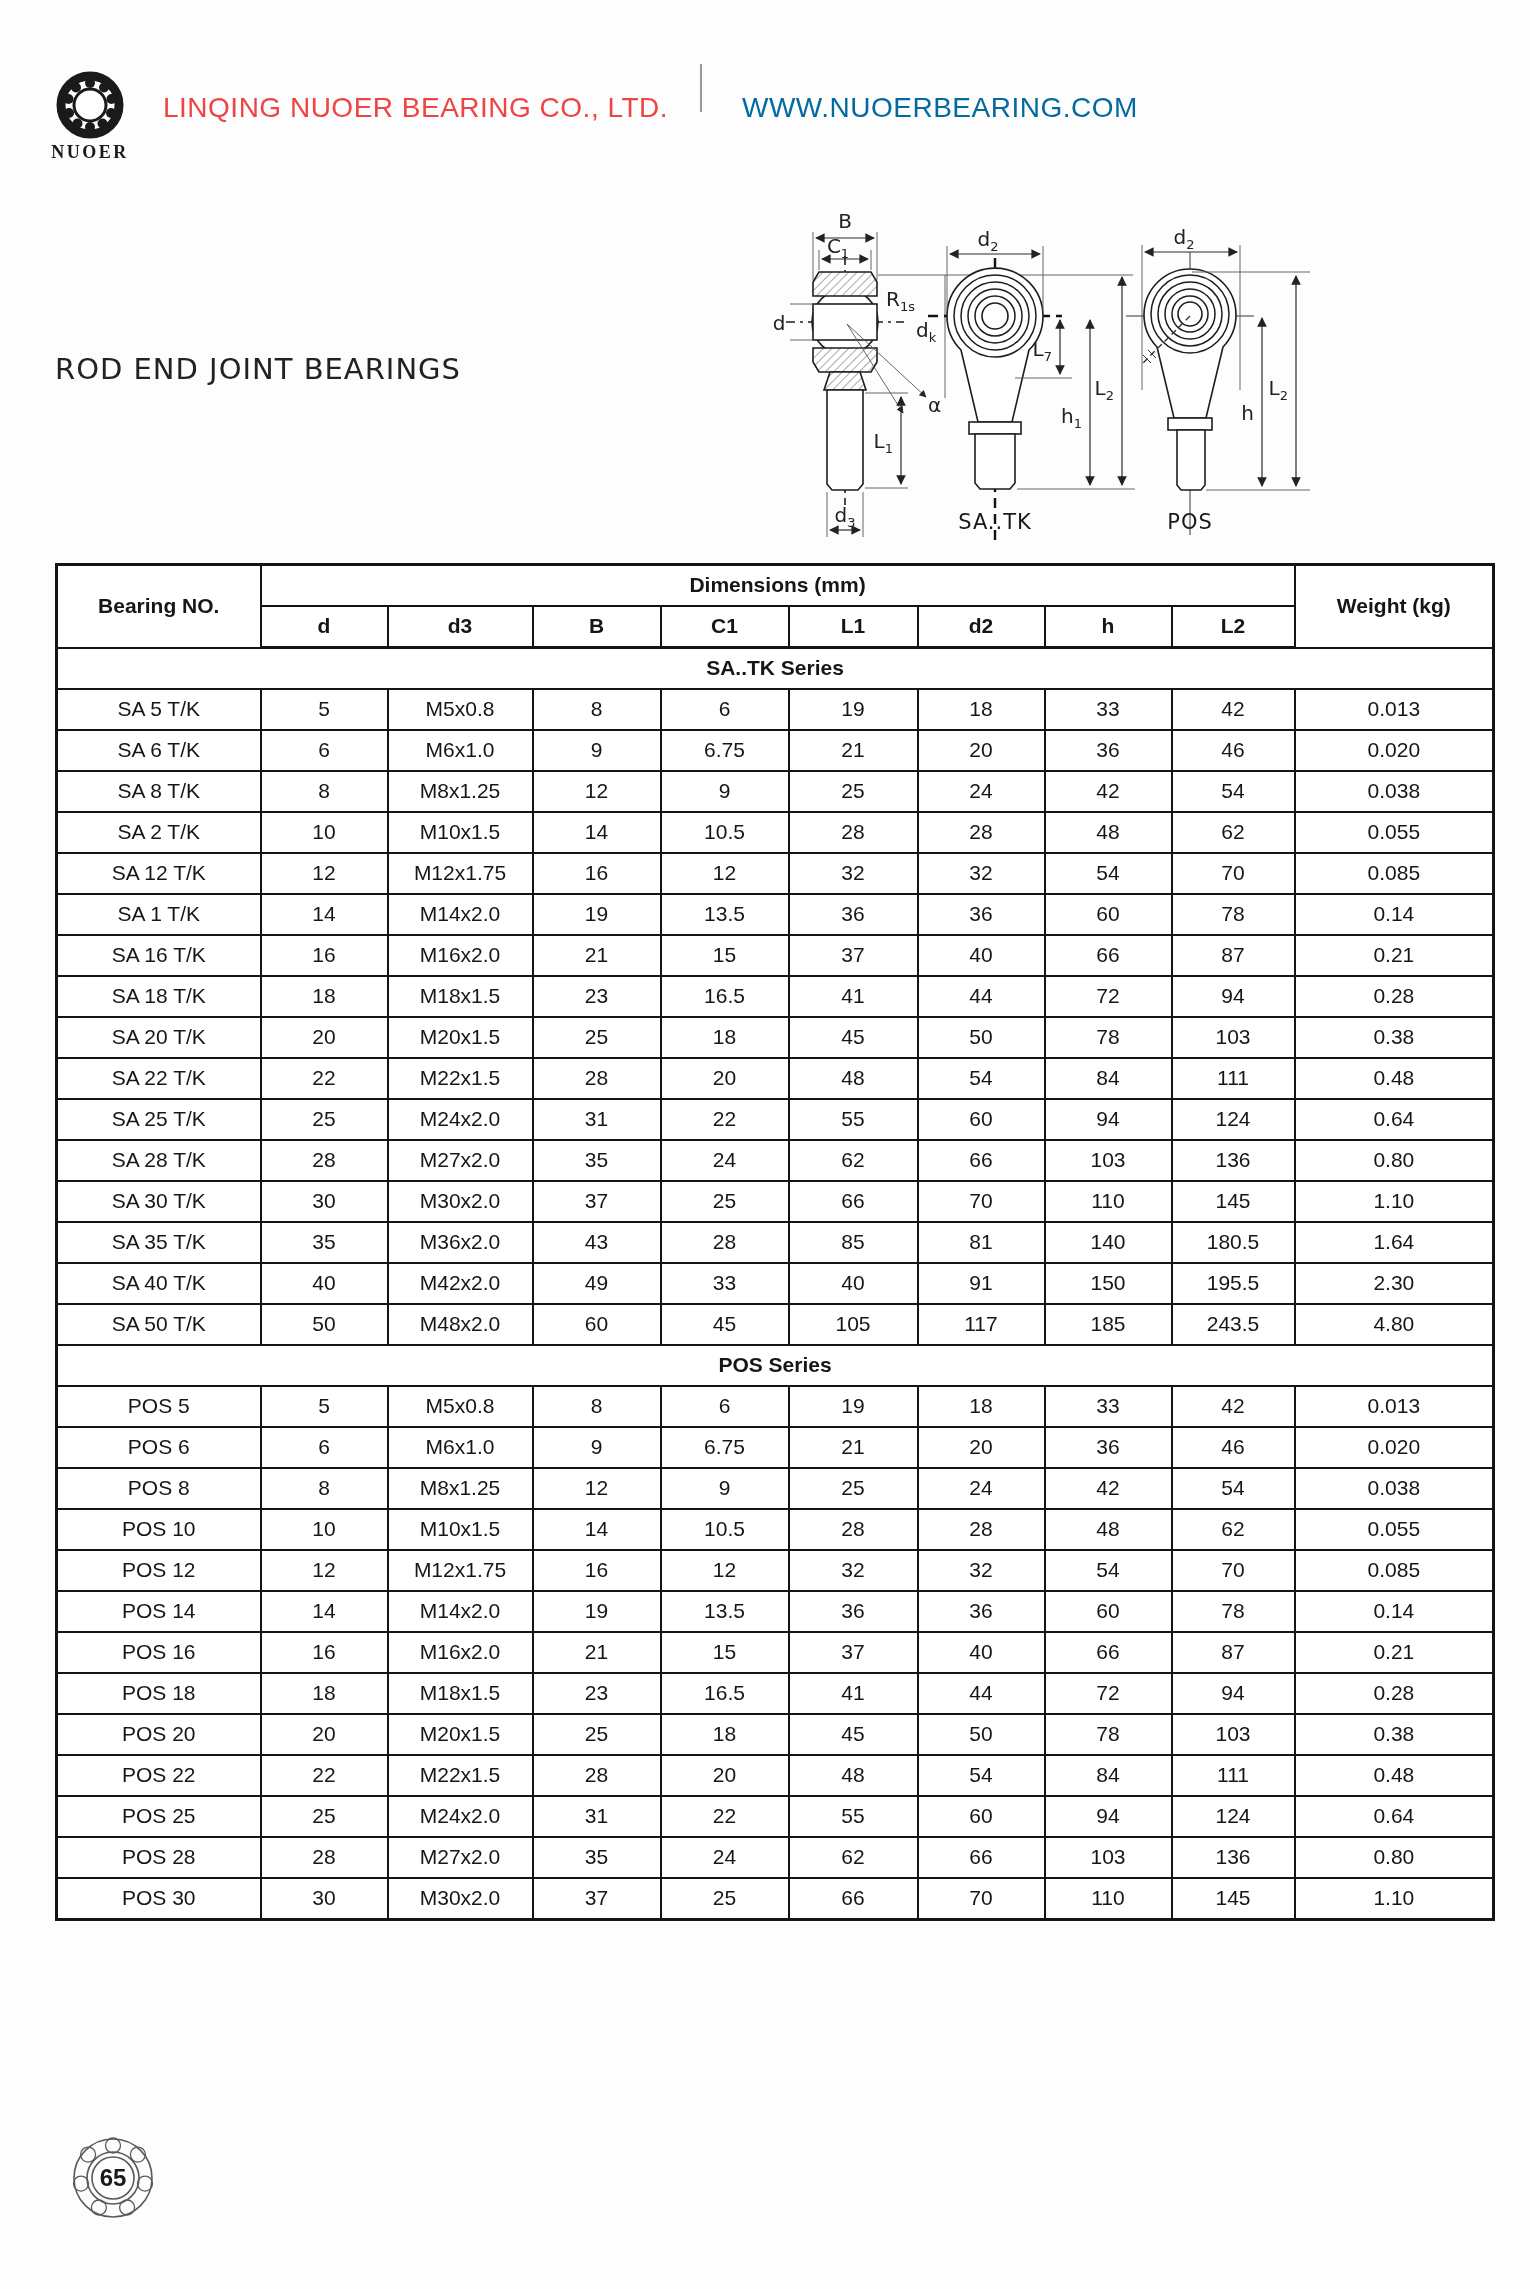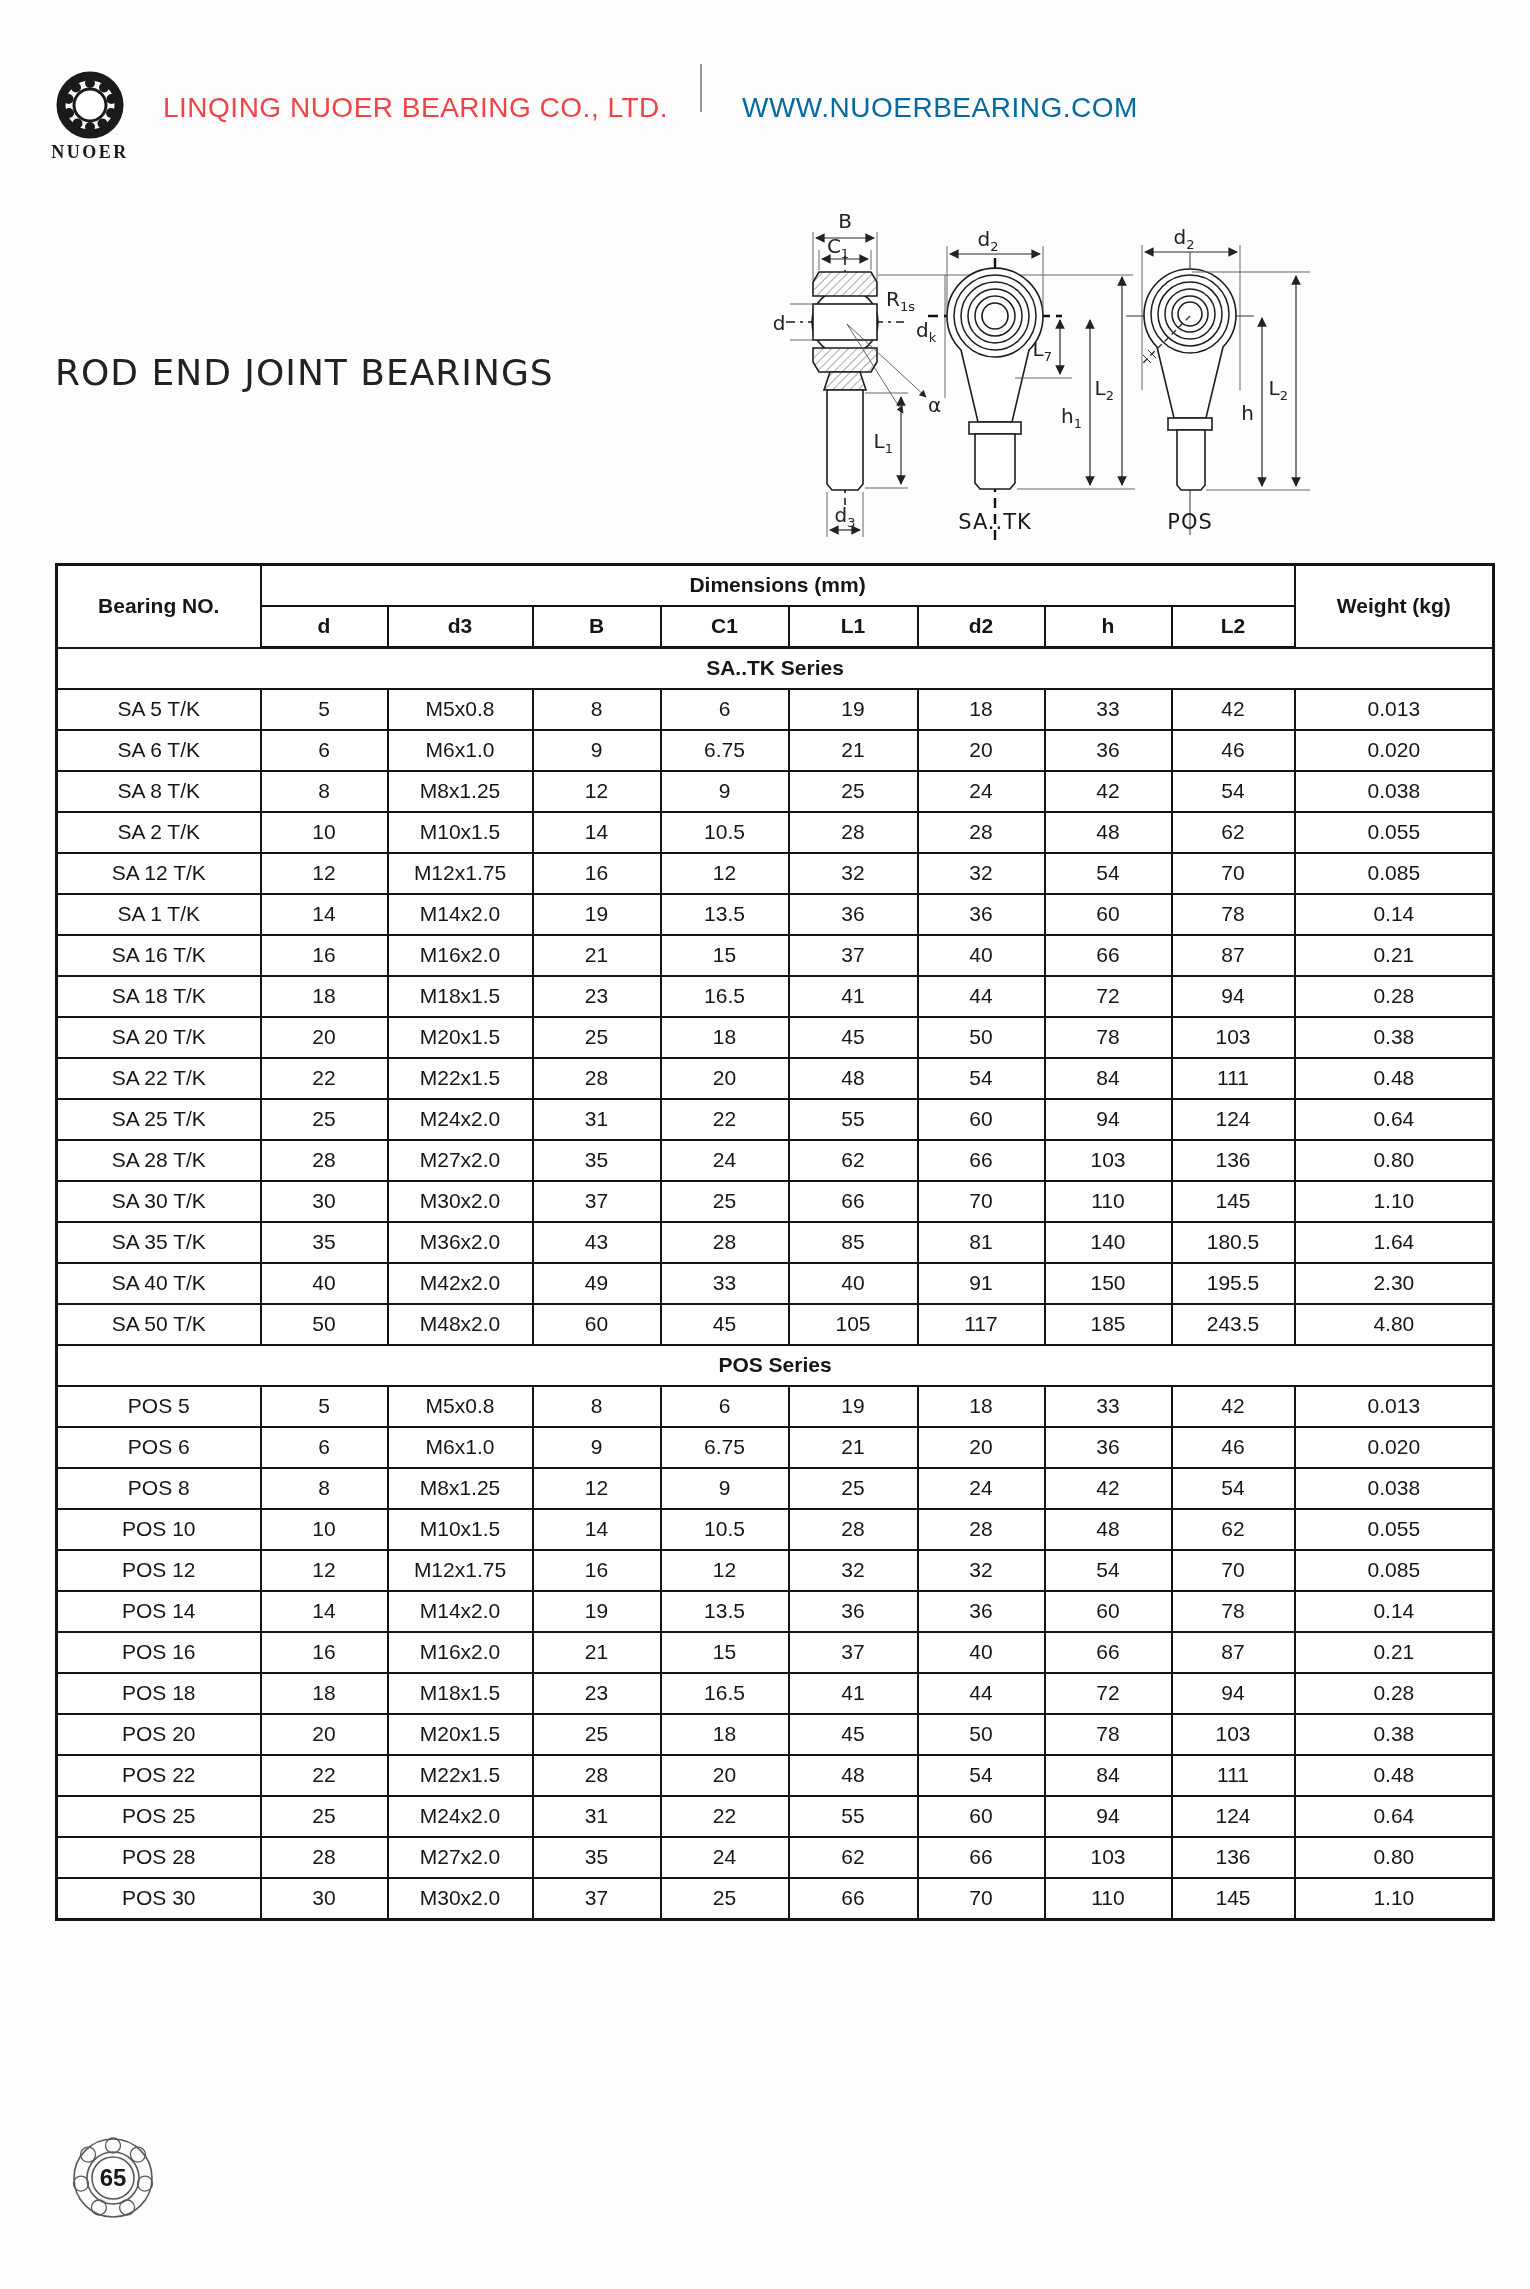--- a/index.html
+++ b/index.html
@@ -6,21 +6,21 @@
   #page{position:relative;width:1530px;height:2289px;background:#fdfdfd;overflow:hidden;
         font-family:"Liberation Sans",sans-serif;color:#1a1a1a;}
 
   
   #logo-svg{position:absolute;left:50px;top:68px;}
   .company-name{position:absolute;left:163px;top:92px;font-size:28px;letter-spacing:0.5px;color:#ef4444;}
   .header-divider{position:absolute;left:700px;top:64px;width:2px;height:48px;background:#999;}
   .website{position:absolute;left:742px;top:92px;font-size:28px;letter-spacing:0.5px;color:#0369a1;}
 
   
-  .page-title{position:absolute;left:55px;top:352px;font-size:36px;letter-spacing:1px;
+  .page-title{position:absolute;left:55px;top:352px;font-size:29px;letter-spacing:1px;
               font-family:"DejaVu Sans",sans-serif;color:#222;}
 
   
   #drawing-svg{position:absolute;left:680px;top:140px;}
   .outline{fill:#ffffff;stroke:#1d1d1d;stroke-width:1.6;}
   .hatched{fill:url(#hatch);stroke:#1d1d1d;stroke-width:1.6;}
   .ring{fill:none;stroke:#1d1d1d;stroke-width:1.5;}
   .dim{stroke:#2a2a2a;stroke-width:1.2;fill:none;}
   .thin{stroke:#555;stroke-width:0.9;fill:none;}
   .cline{stroke:#1d1d1d;stroke-width:1.6;fill:none;stroke-dasharray:9 5 3 5;}

